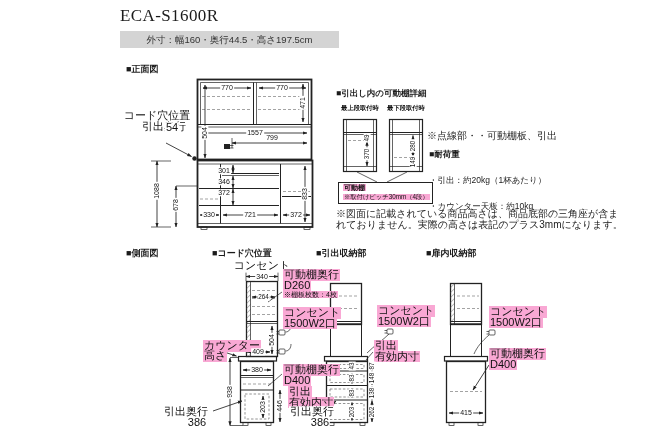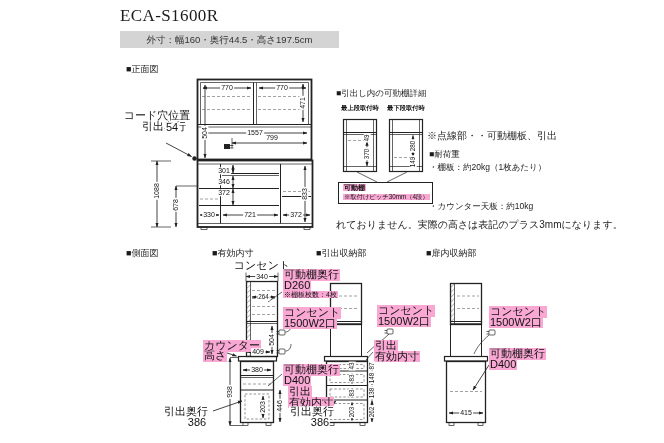--- a/index.html
+++ b/index.html
@@ -3,21 +3,21 @@
 <meta charset="utf-8">
 <style>
   *{margin:0;padding:0;box-sizing:border-box}
   html,body{background:#ffffff}
   .page{position:relative;width:664px;height:443px;background:#fff;overflow:hidden;
         font-family:"Liberation Sans",sans-serif;color:#111}
   svg.lines{position:absolute;left:0;top:0;display:block}
   .t{position:absolute;white-space:nowrap}
   .title{font-family:"Liberation Serif",serif;font-size:17px;letter-spacing:.4px;color:#1b1b1b}
   .specbox{width:219px;height:17px;background:#d4d4d4;color:#333;font-size:9.5px;line-height:17px;text-align:center}
-  .h{font-size:9px;font-weight:normal;color:#1b1b1b}
+  .h{font-size:9px;font-weight:bold;color:#1b1b1b}
   .note{font-size:10px;color:#222}
   .li{font-size:8.5px;color:#222}
   .lbl{position:absolute;font-size:7px;line-height:1.05;background:#fff;padding:0 1px;
        transform:translate(-50%,-50%);white-space:nowrap;color:#111}
   .rot{transform:translate(-50%,-50%) rotate(-90deg)}
   .cl{position:absolute;font-size:7px;line-height:1.05;background:#f9a8d4;padding:0 1px;white-space:nowrap;color:#111}
   .md{font-size:11px}
   .sm{font-size:6.3px}
   .b{font-weight:bold}
 </style>
@@ -253,26 +253,27 @@
   <span class="lbl sm b" style="left:406px;top:108px">最下段取付時</span>
   <span class="lbl rot sm" style="left:367px;top:138px">49</span>
   <span class="lbl rot sm" style="left:367px;top:154px">370</span>
   <span class="lbl rot sm" style="left:413px;top:146px">280</span>
   <span class="lbl rot sm" style="left:413px;top:162px">149</span>
   <span class="cl b" style="left:343px;top:184px">可動棚</span>
   <span class="cl sm" style="left:343px;top:193.5px">※取付けピッチ30mm（4段）</span>
 
   <span class="t note" style="left:427px;top:129px">※点線部・・可動棚板、引出</span>
   <span class="t h" style="left:429px;top:149px;font-size:8.5px">■耐荷重</span>
-  <span class="t li" style="left:429px;top:162px">・棚板：約20kg（1枚あたり）</span>
+  <span class="t li" style="left:429px;top:175px">・引出：約20kg（1杯あたり）</span>
   <span class="t li" style="left:429px;top:201px">・カウンター天板：約10kg</span>
+  <span class="t note" style="left:336px;top:207px">※図面に記載されている商品高さは、商品底部の三角座が含ま</span>
   <span class="t note" style="left:336px;top:218px">れておりません。実際の高さは表記のプラス3mmになります。</span>
 
   <div class="t h" style="left:126px;top:247px">■側面図</div>
-  <div class="t h" style="left:212px;top:247px">■有効内寸</div>
+  <div class="t h" style="left:212px;top:247px">■コード穴位置</div>
   <div class="t h" style="left:316px;top:247px">■引出収納部</div>
   <div class="t h" style="left:426px;top:247px">■扉内収納部</div>
 
   <span class="lbl md" style="left:262px;top:266px">コンセント</span>
   <span class="lbl" style="left:262px;top:276.5px">340</span>
   <span class="lbl sm" style="left:263.5px;top:297px">264</span>
   <span class="cl md" style="left:283px;top:269px">可動棚奥行</span>
   <span class="cl md" style="left:283px;top:279.5px">D260</span>
   <span class="cl" style="left:283px;top:291px">※棚板枚数：4枚</span>
   <span class="cl md" style="left:283px;top:307px">コンセント</span>

